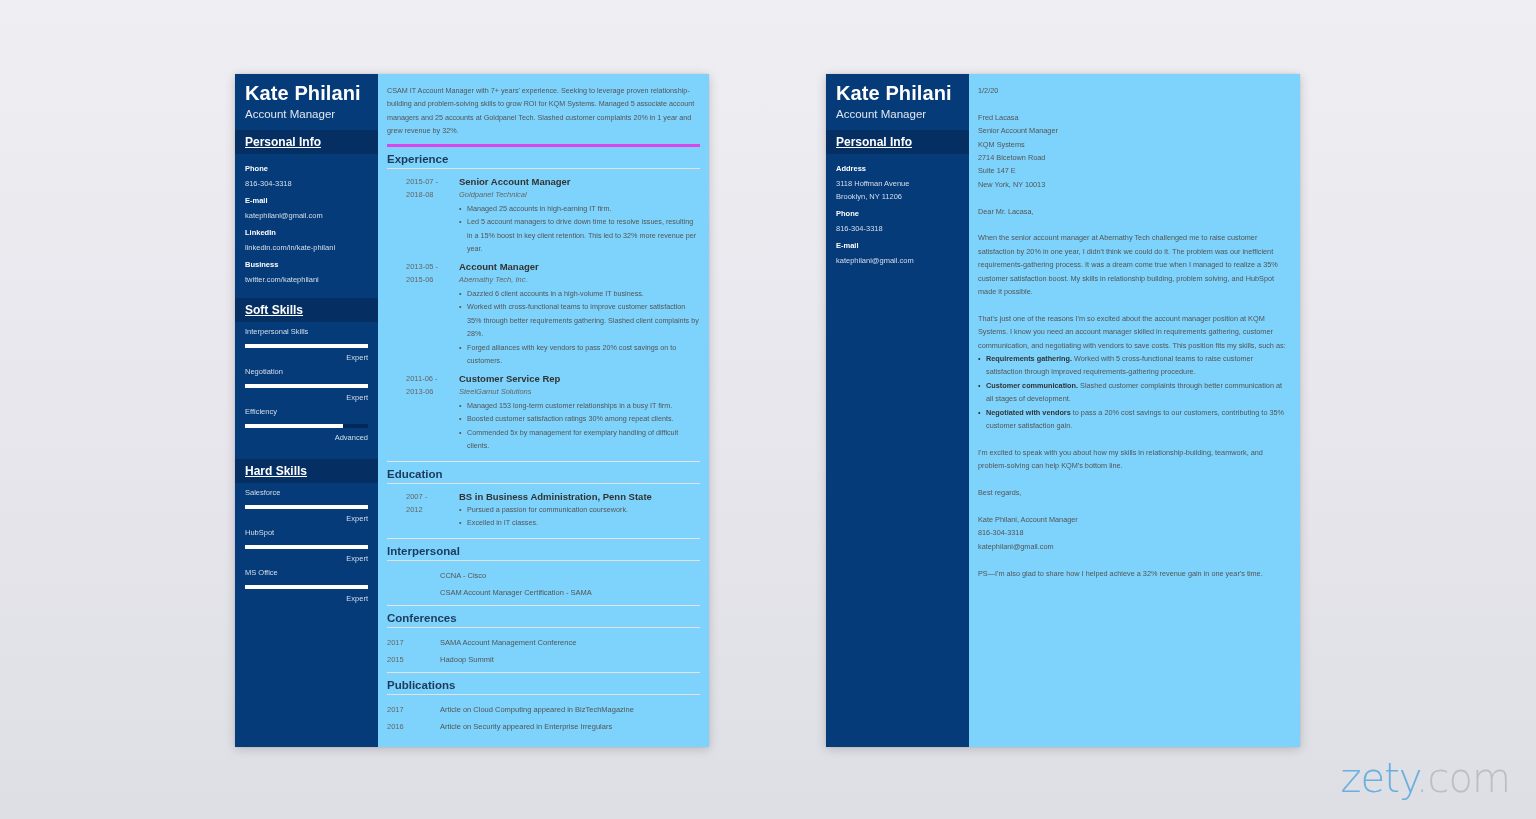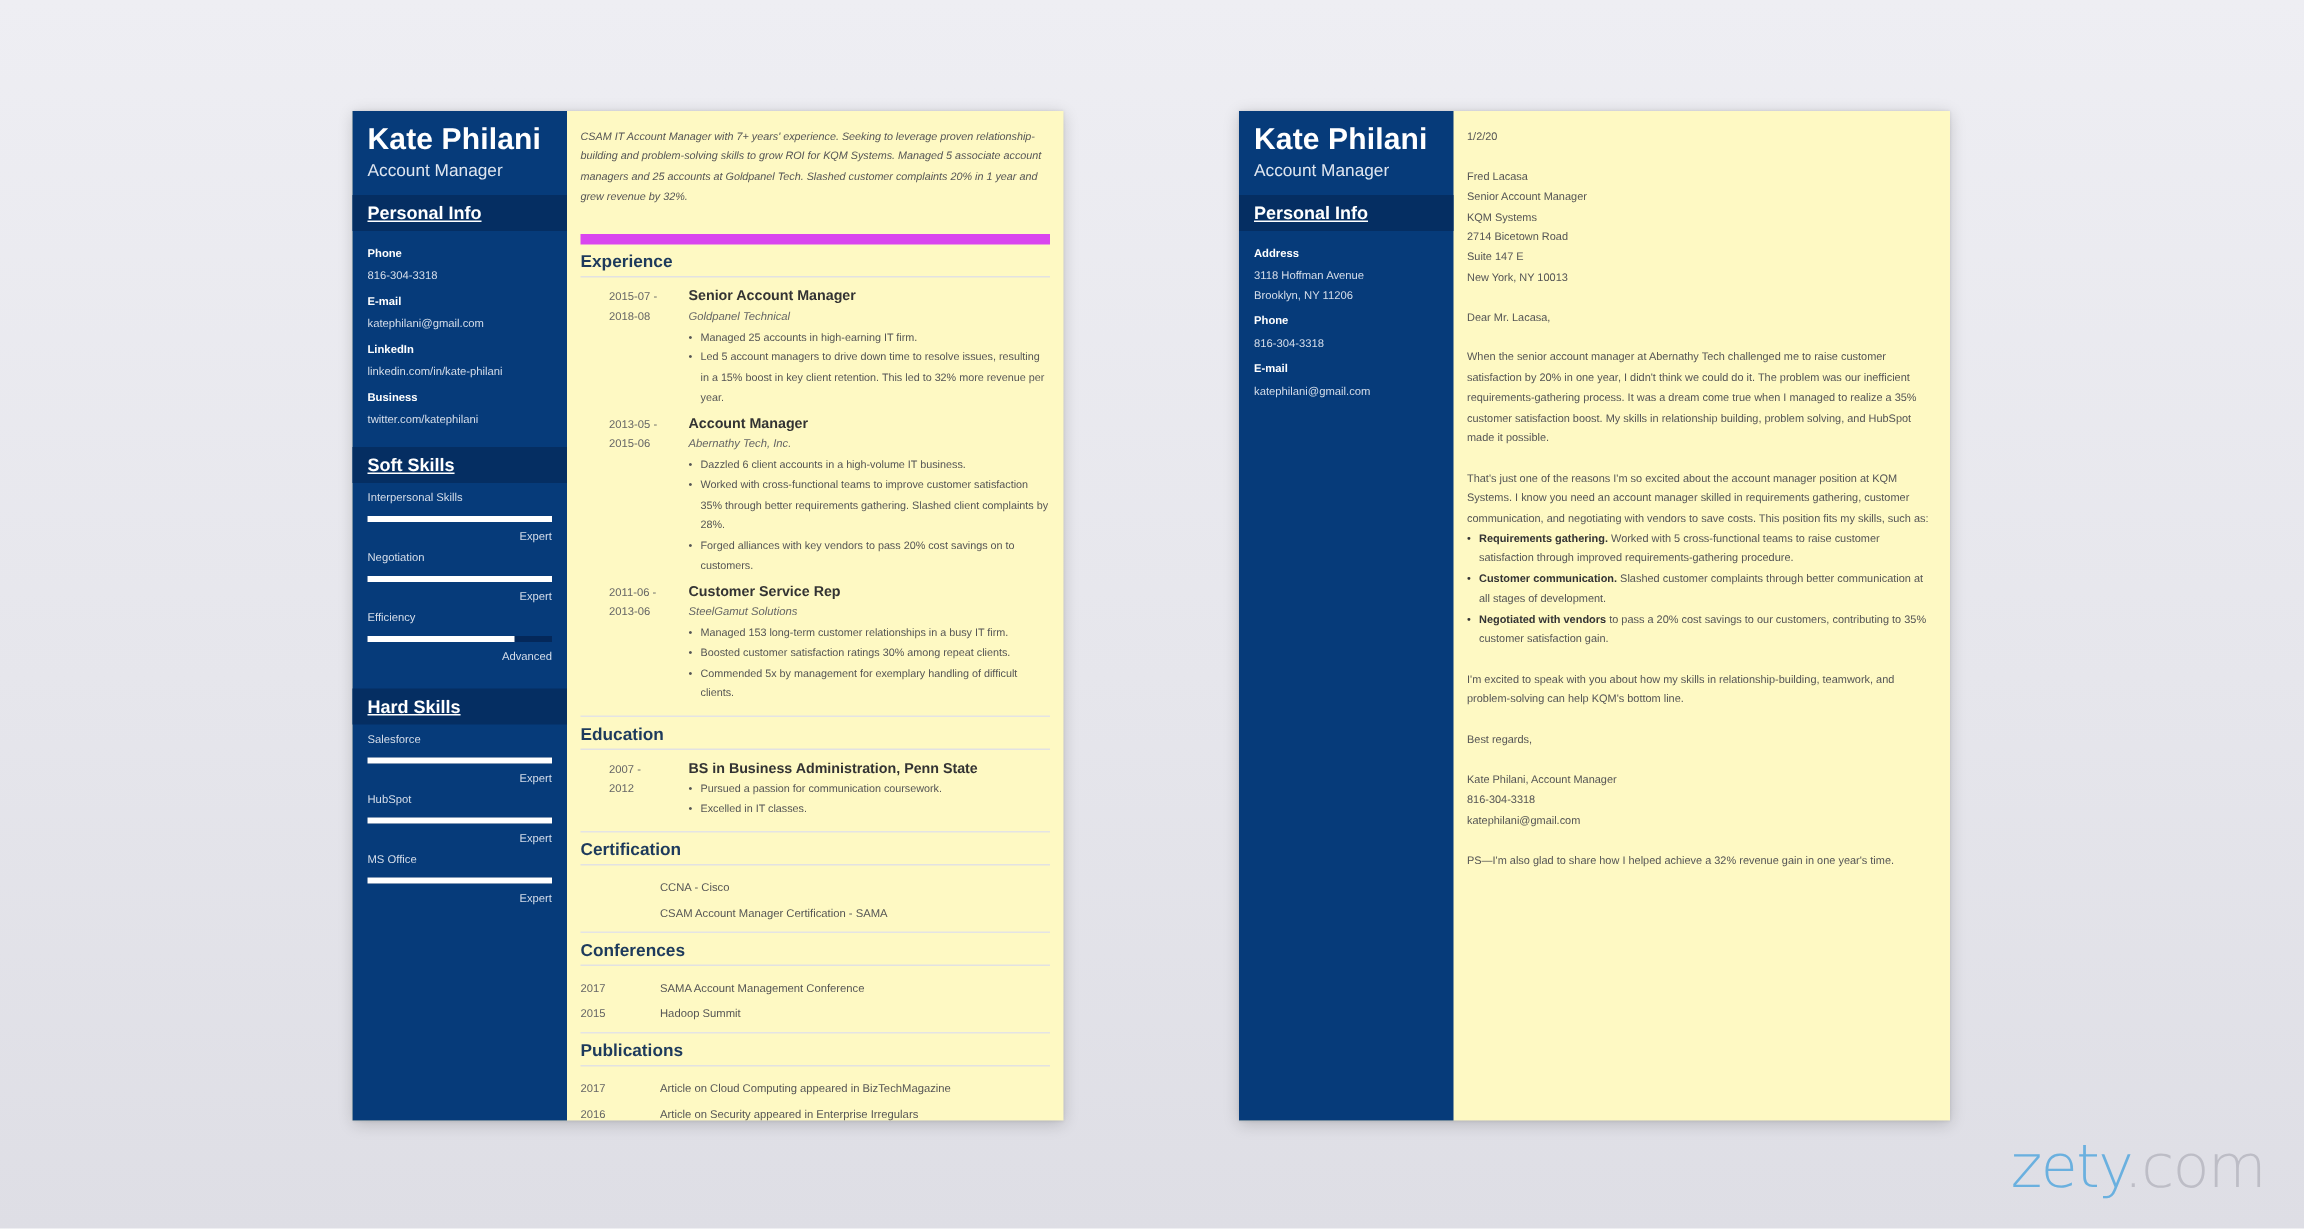--- a/index.html
+++ b/index.html
@@ -7,21 +7,21 @@
   body {
     background: linear-gradient(180deg, #eeeef3 0%, #e6e6ec 55%, #dedee5 100%);
     font-family: "Liberation Sans", sans-serif;
     position: relative;
   }
   .page {
     position: absolute;
     top: 74px;
     width: 474px;
     height: 673px;
-    background: #fef9c3;
+    background: #7dd3fc;
     box-shadow: 0 2px 10px rgba(0,0,0,0.18), 0 0 2px rgba(0,0,0,0.1);
     display: flex;
   }
   .page.resume { left: 235px; }
   .page.letter { left: 826px; }
   .side {
     width: 143px;
     background: #063b7a;
     color: #fff;
     flex-shrink: 0;
@@ -50,21 +50,21 @@
   .side .info-label { font-size: 7.5px; font-weight: bold; margin-top: 6px; }
   .side .info-val { font-size: 7.5px; color: #d6deea; margin-top: 4px; line-height: 13px; }
   .side .skills { padding: 5px 10px 2px 10px; }
   .side .skill { margin-bottom: 5px; }
   .side .skill-name { font-size: 7.5px; color: #d6deea; }
   .side .bar { height: 4px; background: #04285a; margin-top: 8px; position: relative; }
   .side .bar-fill { position: absolute; left:0; top:0; bottom:0; background: #fff; }
   .side .skill-level { font-size: 7.5px; color: #d6deea; text-align: right; margin-top: 5px; }
 
   .main { flex: 1; padding: 10px 9px 0 9px; color: #444; }
-  .summary { font-size: 7.2px; line-height: 13.4px; color: #555; padding-bottom: 18px; border-bottom: 7px solid #d946ef; font-style: italic; }
+  .summary { font-size: 7.2px; line-height: 13.4px; color: #555; padding-bottom: 6px; border-bottom: 3px solid #d946ef; }
   .main h2 {
     font-size: 11.5px; color: #1d3a5c; font-weight: bold;
     padding: 6px 0 3px 0; border-bottom: 1px solid #e2e2e2; margin-bottom: 6px;
   }
   .entry { display: flex; margin-bottom: 4px; }
   .entry .date { width: 53px; font-size: 7.5px; color: #666; line-height: 13px; flex-shrink: 0; margin-left: 19px; }
   .entry .body { flex: 1; }
   .entry .title { font-size: 9.5px; font-weight: bold; color: #333; line-height: 13px; }
   .entry .company { font-size: 7.5px; font-style: italic; color: #666; line-height: 14px; }
   .entry ul { list-style: none; }
@@ -218,21 +218,21 @@
         <div class="body">
           <div class="title">BS in Business Administration, Penn State</div>
           <ul>
             <li>Pursued a passion for communication coursework.</li>
             <li>Excelled in IT classes.</li>
           </ul>
         </div>
       </div>
     </div>
 
-    <h2>Certification</h2>
+    <h2>Interpersonal</h2>
     <div class="section-block">
       <div class="row">
           <span class="yr"></span>
           <span>CCNA - Cisco</span>
         </div>
       <div class="row">
           <span class="yr"></span>
           <span>CSAM Account Manager Certification - SAMA</span>
         </div>
     </div>

